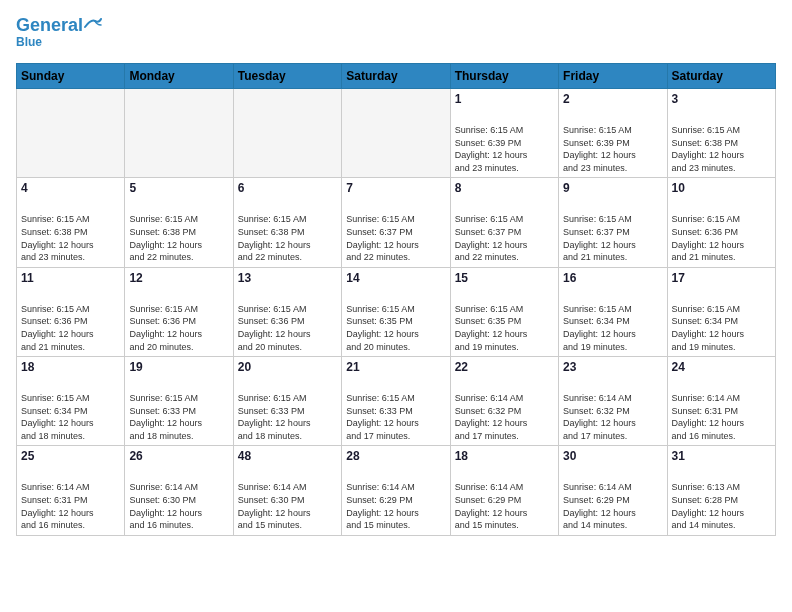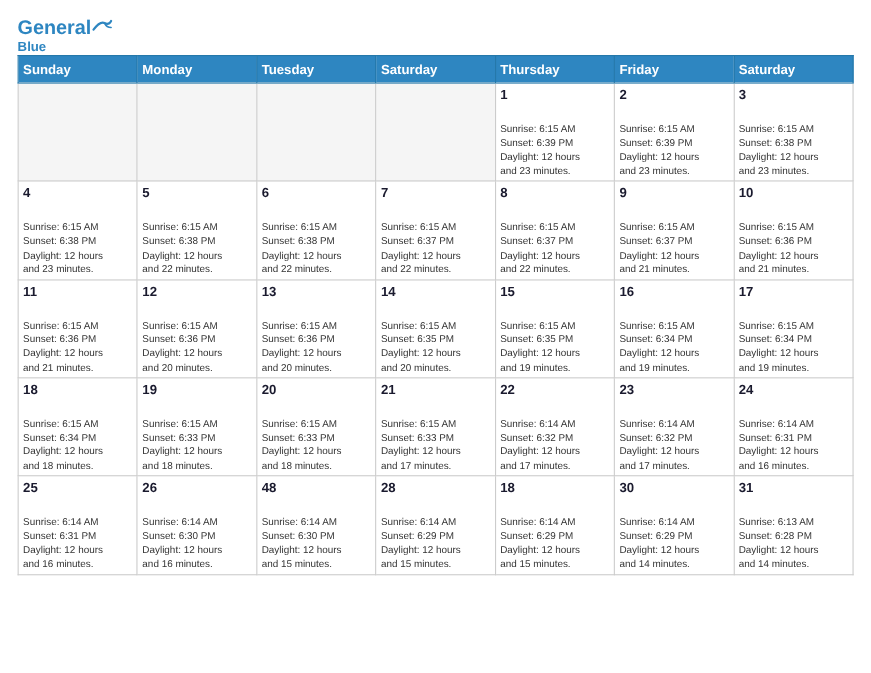--- a/index.html
+++ b/index.html
@@ -7,21 +7,21 @@
       font-family: Arial, sans-serif;
       background: #fff;
       width: 792px;
       min-height: 612px;
       padding: 16px;
     }
     .header {
       display: flex;
       justify-content: space-between;
       align-items: flex-start;
-      margin-bottom: 1px;
+      margin-bottom: 14px;
     }
     .logo {
       display: flex;
       flex-direction: column;
       align-items: flex-start;
     }
     .logo-text {
       font-size: 18px;
       font-weight: bold;
       color: #1a1a2e;
@@ -51,21 +51,21 @@
       font-size: 15px;
       color: #444;
     }
     .calendar {
       width: 100%;
       border-collapse: collapse;
       table-layout: fixed;
     }
     .calendar th {
       background: #2e86c1;
-      color: #ffffff;
+      color: #000000;
       font-size: 12px;
       font-weight: bold;
       padding: 5px 4px;
       text-align: left;
       border: 1px solid #2578aa;
     }
     .calendar td {
       border: 1px solid #ccc;
       vertical-align: top;
       padding: 3px 4px;

